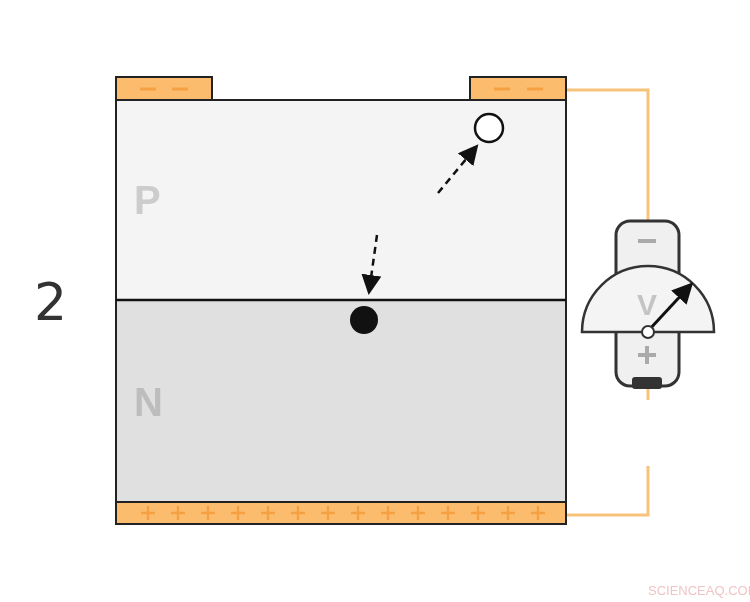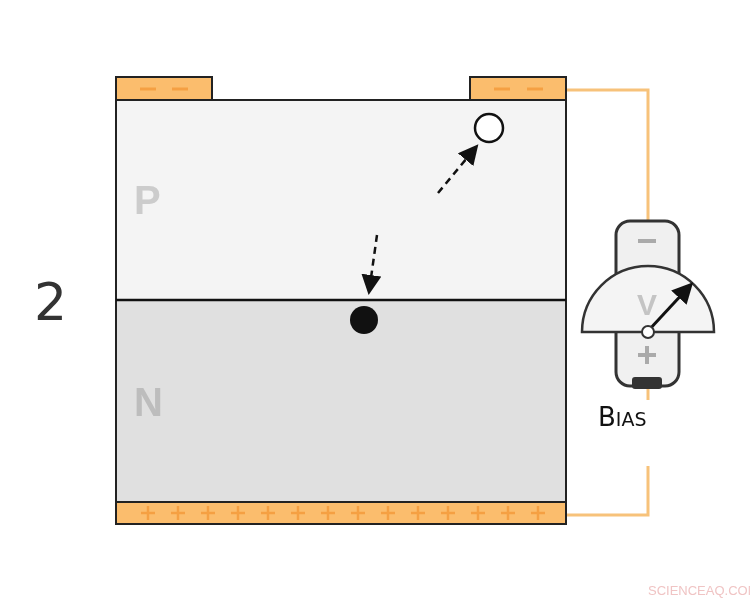--- a/index.html
+++ b/index.html
@@ -99,16 +99,15 @@
     <line x1="648" y1="331" x2="686" y2="290" stroke="#111" stroke-width="3" marker-end="url(#needlehead)"></line>
     <circle cx="648" cy="332" r="6" fill="#fff" stroke="#333" stroke-width="2"></circle>
   </g>
 </svg>
 
 <div class="step-number">2</div>
 <div class="region-label" style="left:134px; top:178px; color:#cccccc;">P</div>
 <div class="region-label" style="left:134px; top:380px; color:#bdbdbd;">N</div>
 
 <div class="bias-label">
-  <div><span class="cap">B</span><span class="sm">IAS</span></div>
 </div>
 
 <div class="watermark">SCIENCEAQ.COM</div>
 
 </body></html>

